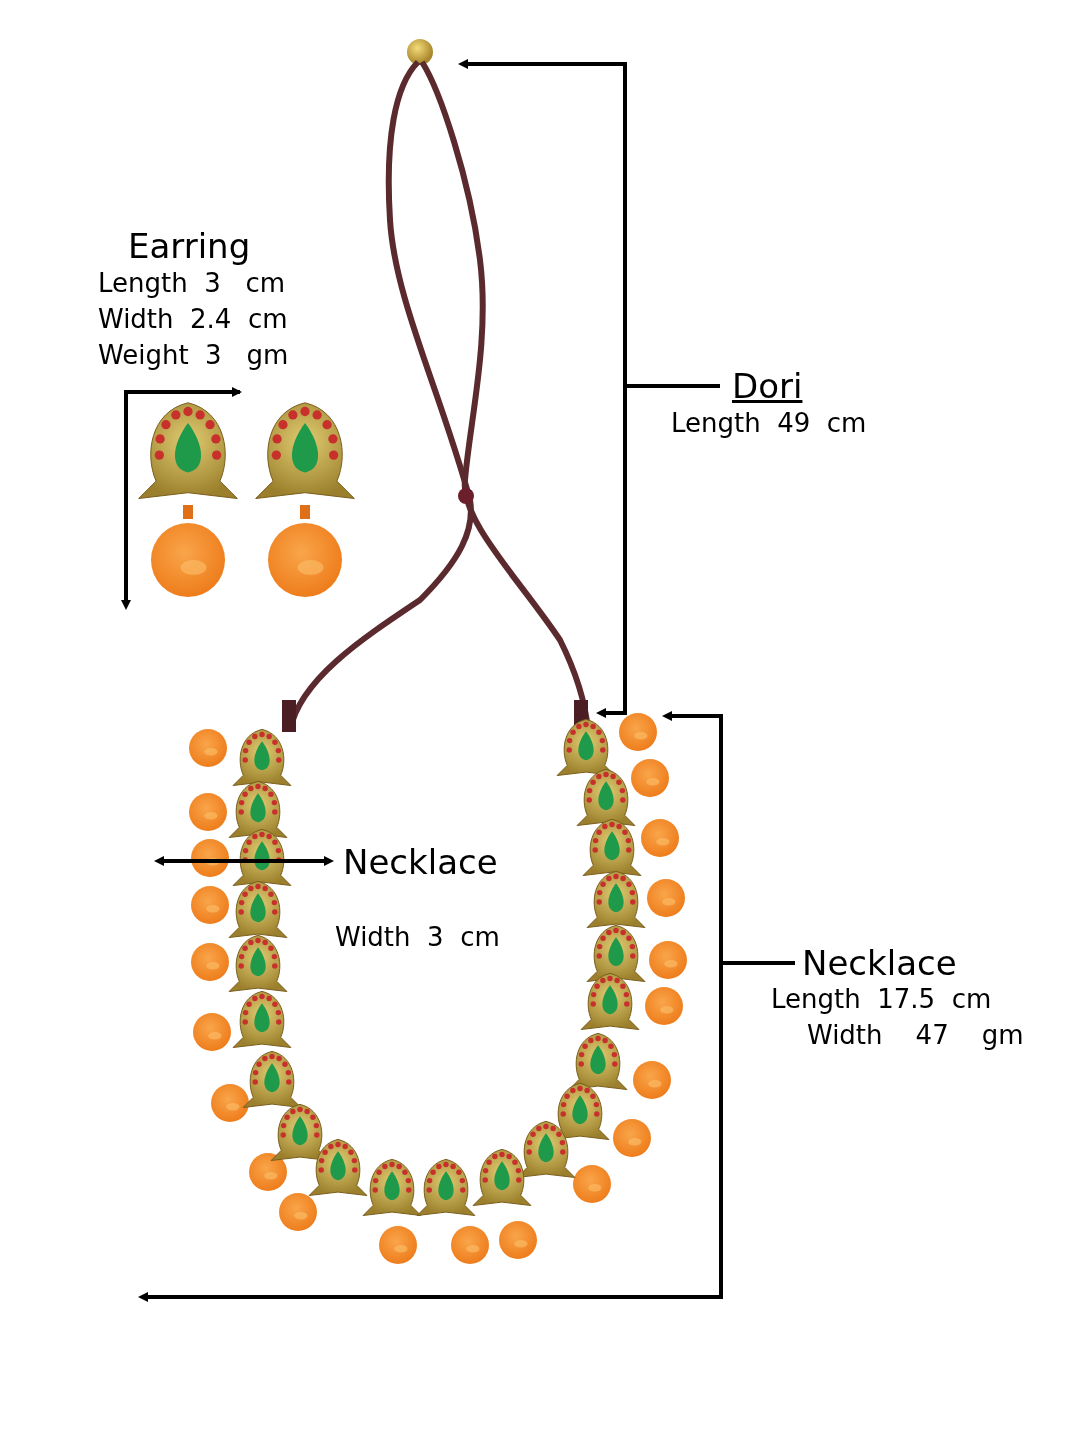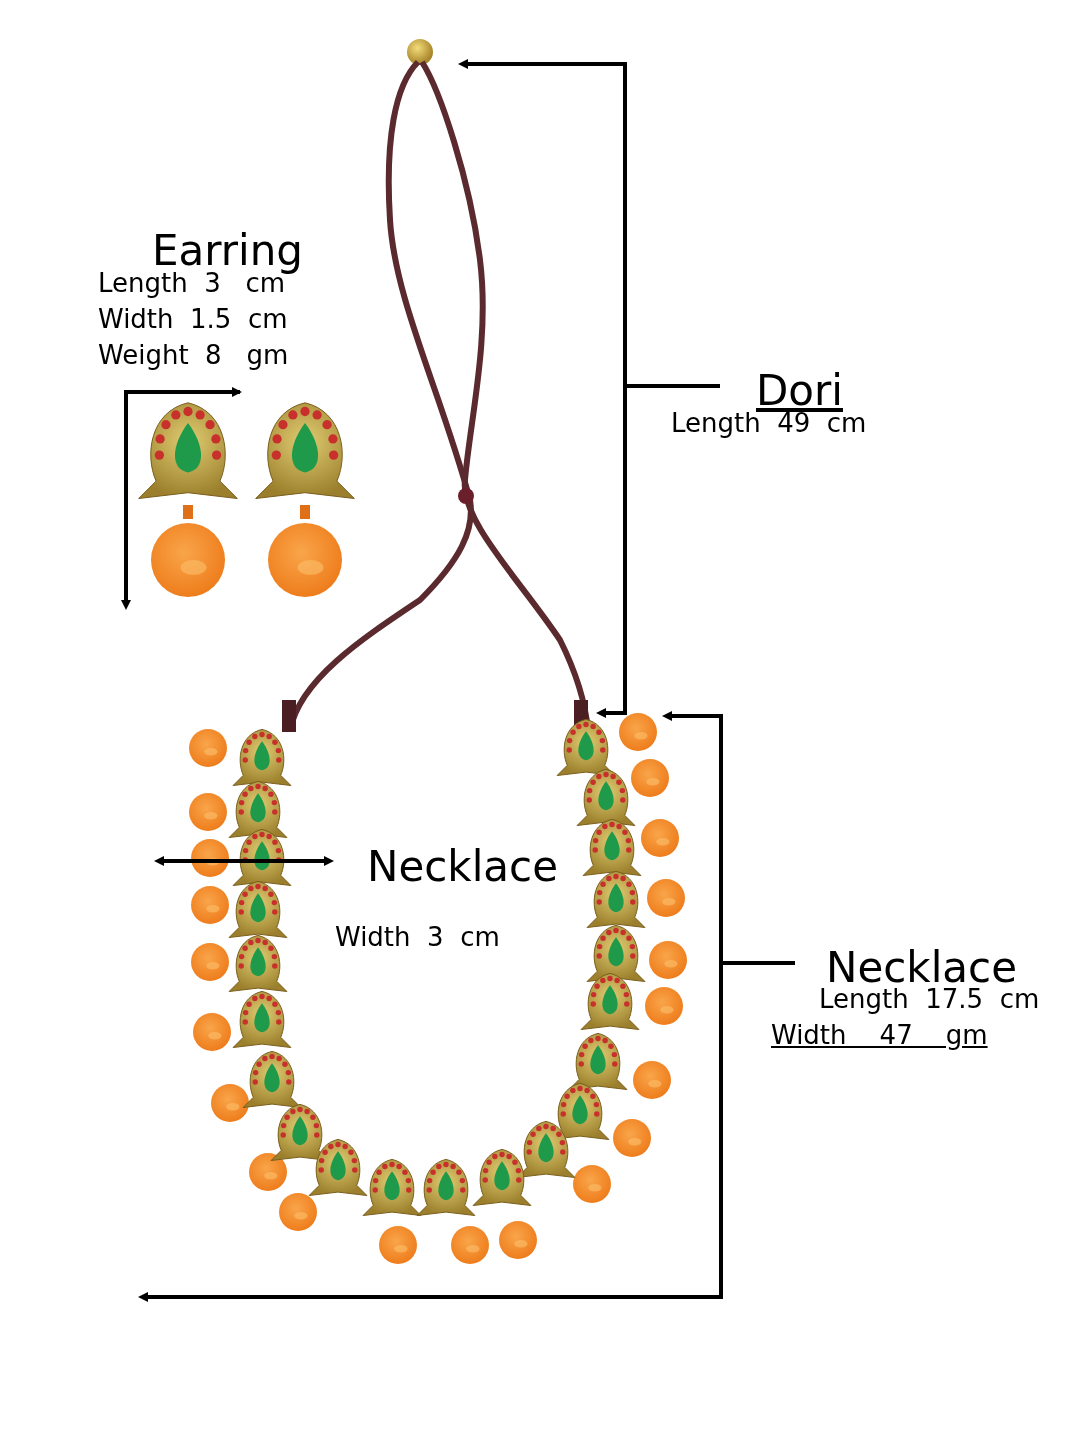--- a/index.html
+++ b/index.html
@@ -1,18 +1,18 @@
 <!DOCTYPE html>
 <html><head>
 <meta charset="utf-8">
 <style>
   html, body { margin:0; padding:0; background:#ffffff; }
   body { width:1080px; height:1440px; position:relative; overflow:hidden; font-family:"DejaVu Sans", sans-serif; color:#000; }
   .lbl { position:absolute; white-space:pre; color:#000; }
-  .title { font-size:42px;margin-left:24px; }
+  .title { font-size:34px; }
   .spec { font-size:26px; line-height:36px; }
   svg.art { position:absolute; left:0; top:0; }
 </style>
 </head>
 <body>
 
 <svg class="art" width="1080" height="1440" viewBox="0 0 1080 1440">
   <defs>
     <marker id="ah" markerWidth="10" markerHeight="10" refX="6" refY="5" orient="auto" markerUnits="userSpaceOnUse">
       <path d="M0,0 L10,5 L0,10 z" fill="#000"></path>
@@ -452,24 +452,24 @@
     <line x1="240" y1="861" x2="158" y2="861" marker-end="url(#ah)"></line>
 
     <polyline points="721,963 721,716 666,716" marker-end="url(#ah)"></polyline>
     <polyline points="721,963 721,1297 142,1297" marker-end="url(#ah)"></polyline>
     <line x1="721" y1="963" x2="795" y2="963"></line>
   </g>
 </svg>
 
 <div class="lbl title" style="left:128px;top:226px;">Earring</div>
 <div class="lbl spec" style="left:98px;top:265px;">Length  3   cm</div>
-<div class="lbl spec" style="left:98px;top:301px;">Width  1.5  cm</div>
-<div class="lbl spec" style="left:98px;top:337px;">Weight  8   gm</div>
+<div class="lbl spec" style="left:98px;top:301px;">Width  2.4  cm</div>
+<div class="lbl spec" style="left:98px;top:337px;">Weight  3   gm</div>
 
 <div class="lbl title" style="left:732px;top:366px;text-decoration:underline;">Dori</div>
 <div class="lbl spec" style="left:671px;top:405px;">Length  49  cm</div>
 
 <div class="lbl title" style="left:343px;top:842px;">Necklace</div>
 <div class="lbl spec" style="left:335px;top:919px;">Width  3  cm</div>
 
 <div class="lbl title" style="left:802px;top:943px;">Necklace</div>
-<div class="lbl spec" style="left:771px;top:981px;margin-left:48px;">Length  17.5  cm</div>
-<div class="lbl spec" style="left:771px;top:1017px;text-decoration:underline;">Width    47    gm</div>
+<div class="lbl spec" style="left:771px;top:981px;">Length  17.5  cm</div>
+<div class="lbl spec" style="left:807px;top:1017px;">Width    47    gm</div>
 
 </body></html>

